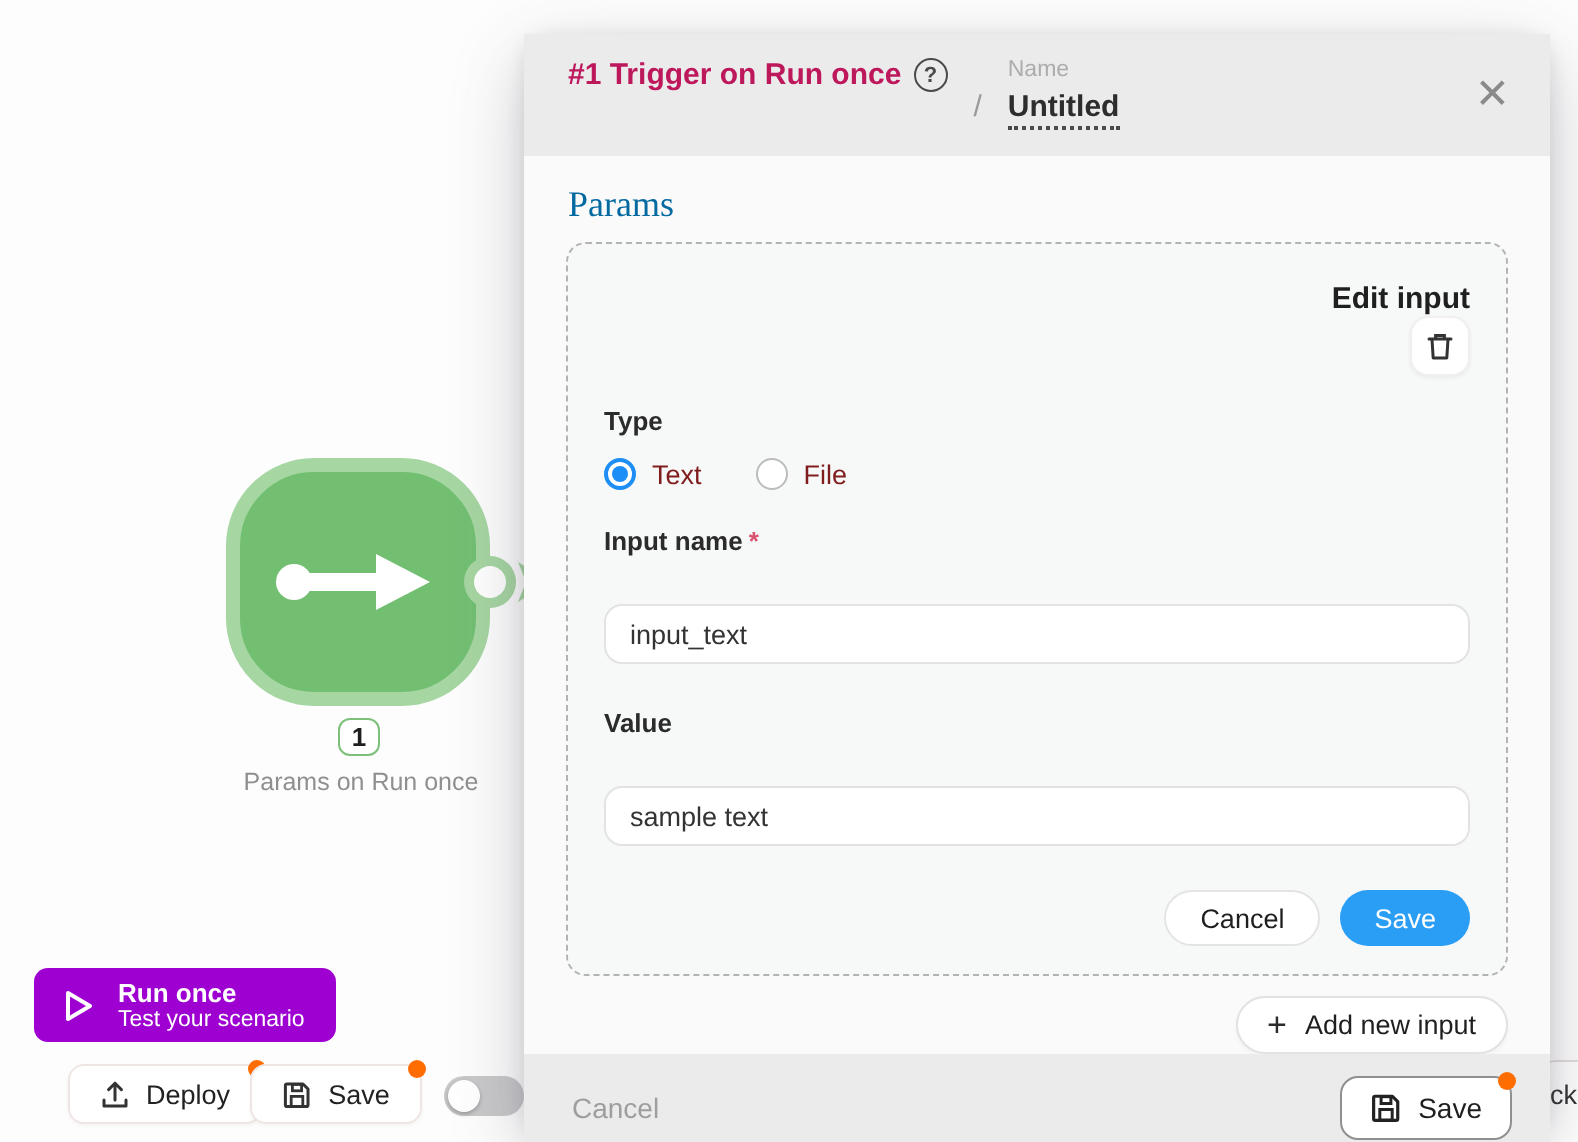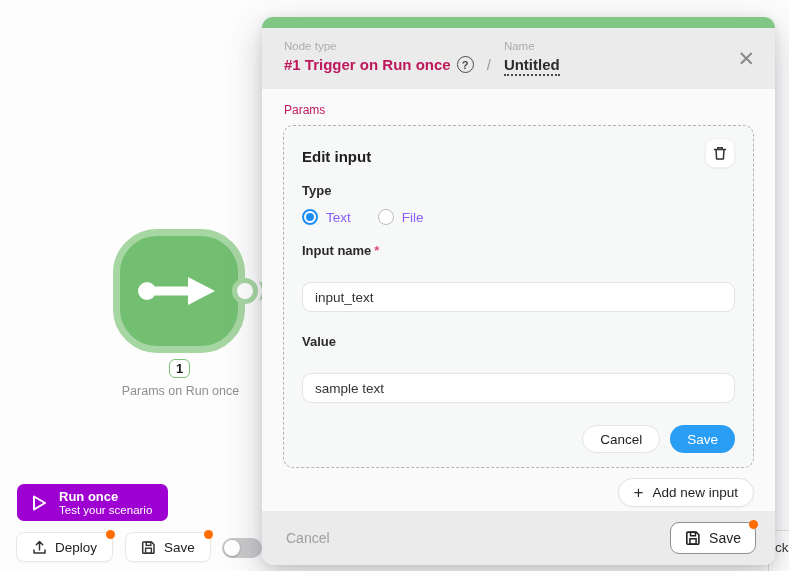--- a/index.html
+++ b/index.html
@@ -39,21 +39,21 @@
   .run-once .t1 { font-size:13px; font-weight:700; line-height:15px; }
   .run-once .t2 { font-size:11.5px; line-height:13px; }
 
   .pill-btn {
     position:absolute; height:30px; background:#fff; cursor:pointer;
     border:1px solid #efe6e4; border-radius:8px;
     display:flex; align-items:center; justify-content:center; gap:8px;
     font-size:13.5px; color:#222; font-family:inherit;
     box-shadow:0 1px 2px rgba(0,0,0,.04);
   }
-  .btn-deploy { left:16px; top:532px; width:97px; }
+  .btn-deploy { left:34px; top:532px; width:97px; }
   .btn-save-canvas { left:125px; top:532px; width:86px; }
   .orange-dot {
     position:absolute; right:-3px; top:-3px; width:9px; height:9px;
     background:#ff6d00; border-radius:50%;
   }
   .toggle {
     position:absolute; left:222px; top:538px; width:40px; height:20px;
     background:#c9c9cb; border-radius:10px; cursor:pointer; border:none;
   }
   .toggle .knob {
@@ -93,39 +93,39 @@
     font-size:15px; font-weight:700; color:#2d2d2d; cursor:pointer;
     border-bottom:2px dotted #4a4a4a; padding-bottom:1px;
   }
   .close-btn {
     margin-left:auto; background:none; border:none; cursor:pointer;
     font-size:21px; color:#8a8a8a; line-height:1; padding:8px 2px 0 0;
     font-family:inherit;
   }
 
   .modal-body { flex:1; padding:12px 21px 0; }
-  .params-label { font-size:12px; color:#be185d; margin:2px 0 8px 1px; }
+  .params-label { font-size:18px; color:#0369a1; margin:2px 0 8px 1px;font-family:Liberation Serif, serif; }
   .card {
     border:1.5px dashed #b3b3b3; border-radius:10px; background:#f7f8f8;
     padding:12px 18px;
   }
-  .card-head { display:flex; justify-content:space-between; align-items:center; }
+  .card-head { display:flex; justify-content:space-between; align-items:flex-end;flex-direction:column; }
   .card-title { font-size:15px; font-weight:700; color:#1f1f1f; padding-top:7px; }
   .trash-btn {
     width:30px; height:30px; background:#fff; border:1px solid #f1efef;
     border-radius:9px; cursor:pointer; display:flex; align-items:center;
     justify-content:center; box-shadow:0 1px 2px rgba(0,0,0,.06);
   }
   .field-label { font-size:13px; font-weight:600; color:#2b2b2b; }
   .lbl-type { margin-top:15px; }
   .lbl-name { margin-top:18px; }
   .lbl-value { margin-top:22px; }
   .asterisk { color:#d9536f; margin-left:3px; font-weight:600; }
   .radio-row { display:flex; gap:27px; align-items:center; margin-top:11px; }
-  .radio { display:flex; align-items:center; gap:8px; font-size:13.5px; color:#8b5cf6; cursor:pointer; }
+  .radio { display:flex; align-items:center; gap:8px; font-size:13.5px; color:#7f1d1d; cursor:pointer; }
   .radio-circle { width:16px; height:16px; border-radius:50%; background:#fff;
     display:flex; align-items:center; justify-content:center; }
   .radio-circle.on { border:2px solid #1d8ef5; }
   .radio-circle.on::after { content:""; width:8px; height:8px; border-radius:50%; background:#1d8ef5; }
   .radio-circle.off { border:1.5px solid #bcbcbc; }
   .text-input {
     width:100%; height:30px; margin-top:24px;
     border:1px solid #e3e3e3; border-radius:9px; background:#fff;
     padding:0 12px; font-size:13.5px; color:#333; font-family:inherit; outline:none;
   }
@@ -212,21 +212,20 @@
   </button>
 
   <div class="clipped-panel">ick</div>
 </div>
 
 <div class="modal">
   <div class="modal-accent"></div>
 
   <div class="modal-header">
     <div class="hdr-group">
-      <span class="hdr-label">Node type</span>
       <span class="hdr-value-row">
         <span class="hdr-value">#1 Trigger on Run once</span>
         <span class="help-icon">?</span>
       </span>
     </div>
     <span class="hdr-sep">/</span>
     <div class="hdr-group">
       <span class="hdr-label">Name</span>
       <span class="hdr-value-row">
         <span class="name-value">Untitled</span>

